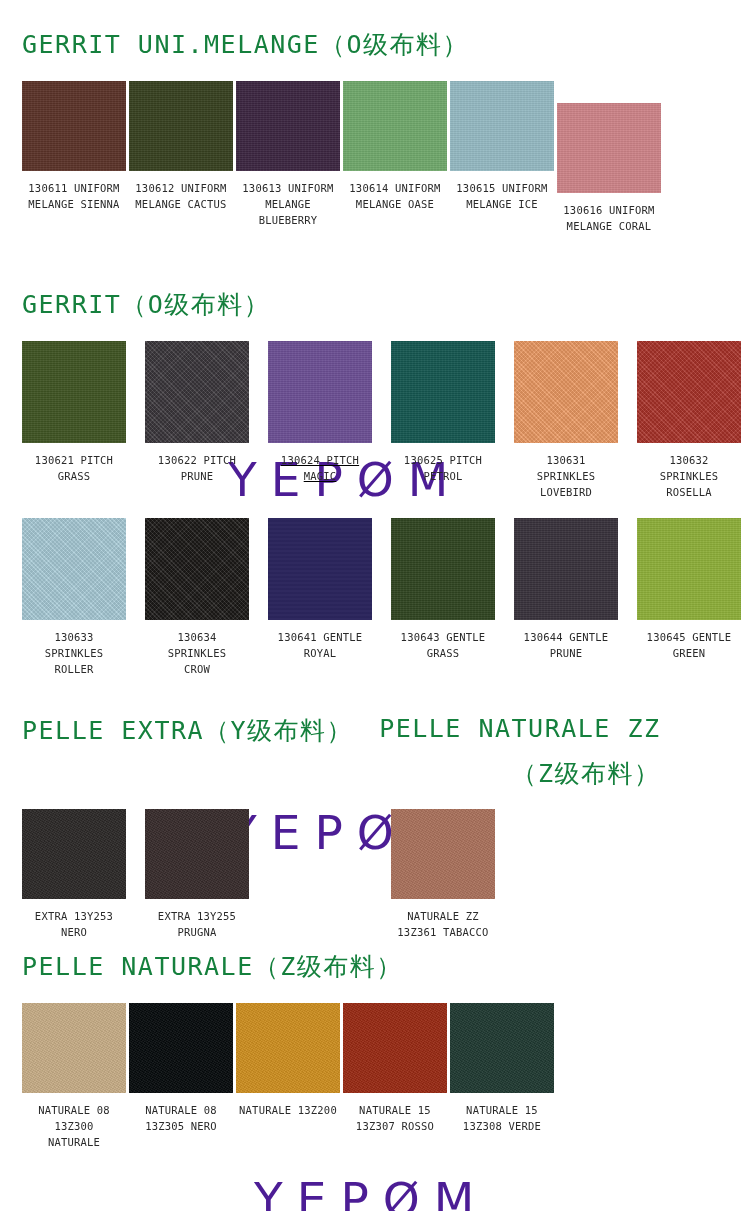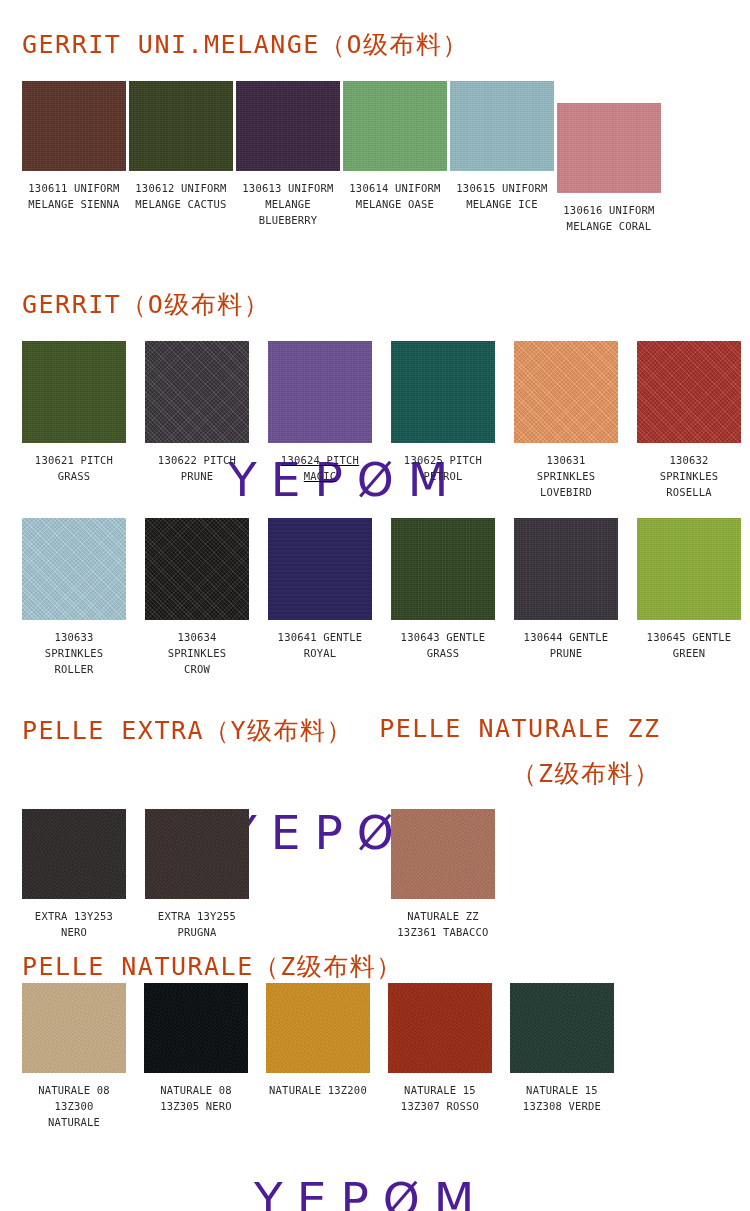--- a/index.html
+++ b/index.html
@@ -28,21 +28,21 @@
   .wm-1 { left: 228px; top: 452px; font-size: 47px; }
   .wm-2 { left: 228px; top: 805px; font-size: 47px; }
   .wm-3 { left: 254px; top: 1172px; font-size: 47px; }
 
   
   .section { position: relative; z-index: 2; }
   .heading {
     font-family: "DejaVu Sans Mono", "Liberation Mono", monospace;
     font-size: 25px;
     font-weight: 400;
-    color: #c2410c;
+    color: #15803d;
     letter-spacing: 1.5px;
     white-space: nowrap;
   }
   .heading-row {
     display: flex;
     align-items: flex-start;
   }
   .heading-block { display: flex; flex-direction: column; }
   .heading-line2 { text-align: right; margin-top: 14px; }
 
@@ -247,21 +247,21 @@
       <div class="cell" style="width:104px;">
         <div class="swatch tex-grain" style="width:104px;height:90px;background:#a9705a;"></div>
         <div class="label">NATURALE ZZ 13Z361 TABACCO</div>
       </div>
     </div>
   </div>
 
   <div class="section" style="position:absolute; left:22px; top:950px; width:710px;">
     <div class="heading">PELLE NATURALE（Z级布料）</div>
 
-    <div class="grid" style="gap:18px;">
+    <div class="grid" style="margin-top:20px; gap:3px;">
       <div class="cell" style="width:104px;">
         <div class="swatch tex-grain" style="width:104px;height:90px;background:#c5ab85;"></div>
         <div class="label">NATURALE 08 13Z300
 NATURALE</div>
       </div>
       <div class="cell" style="width:104px;">
         <div class="swatch tex-grain" style="width:104px;height:90px;background:#05090b;"></div>
         <div class="label">NATURALE 08
 13Z305 NERO</div>
       </div>

